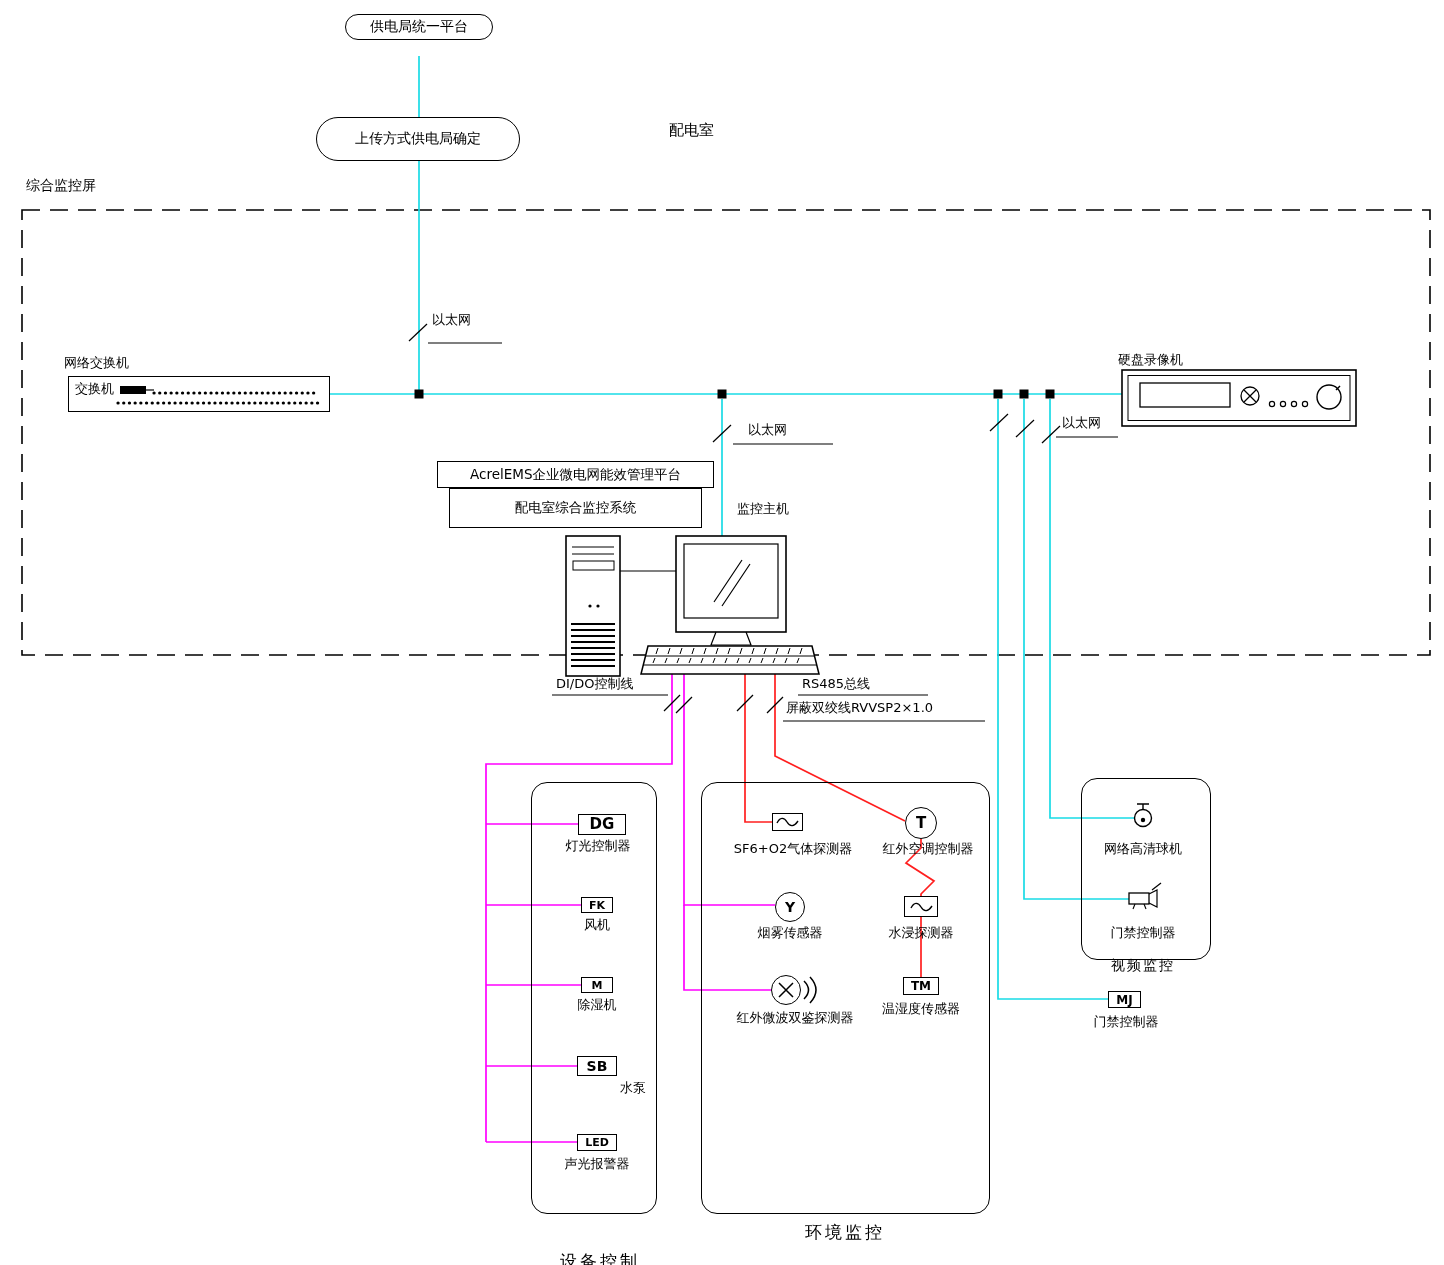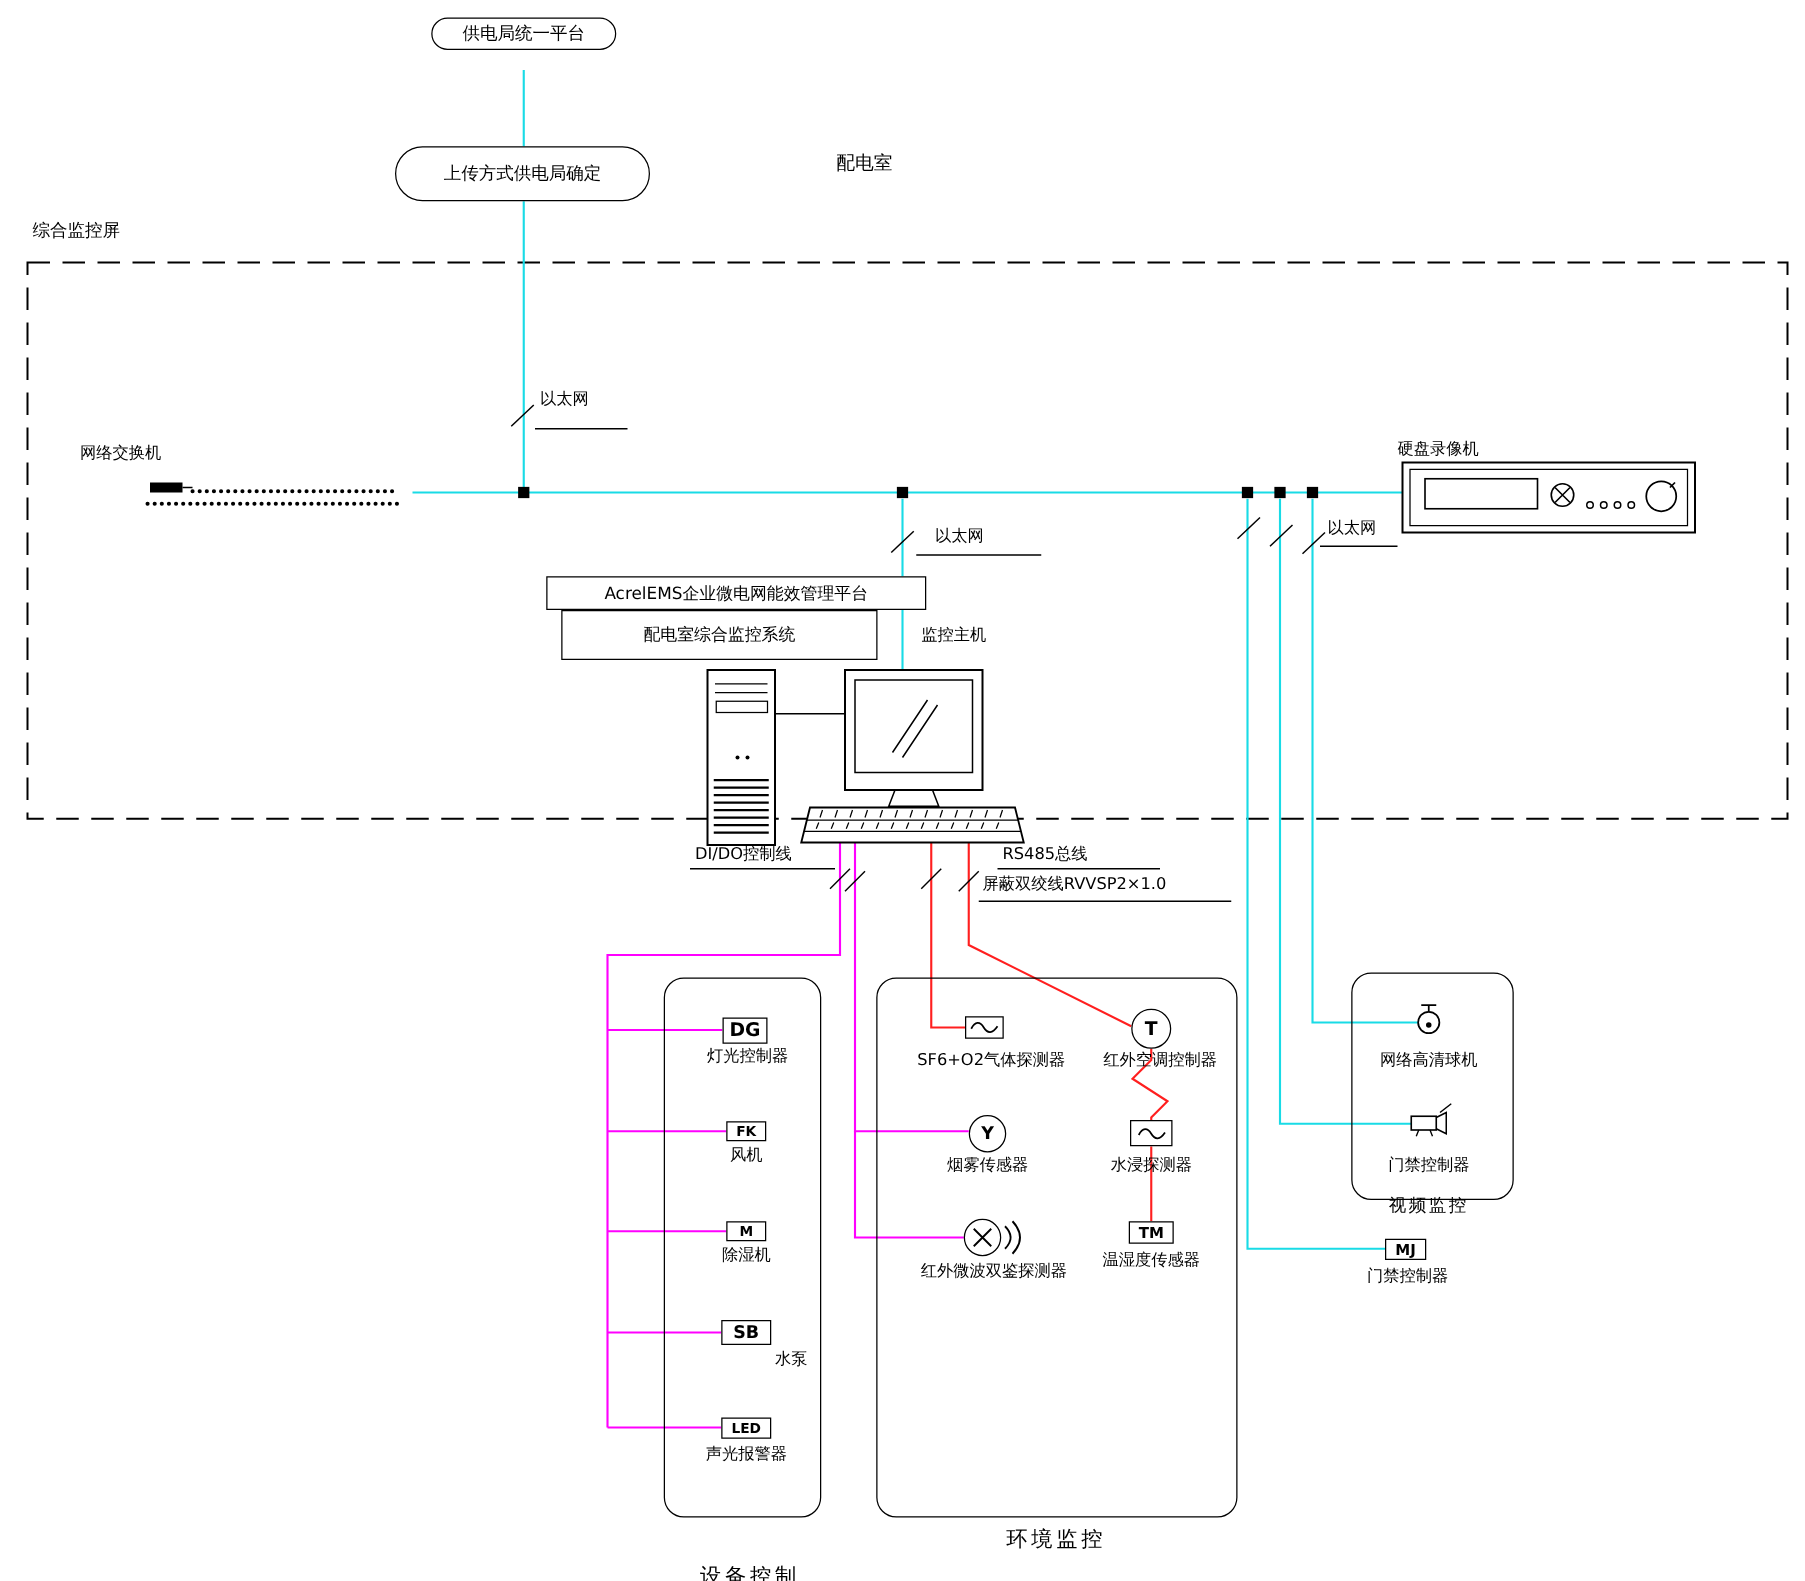--- a/index.html
+++ b/index.html
@@ -172,42 +172,45 @@
     <span>供电局统一平台</span>
   </div>
   <div class="stadium" style="left:316px; top:117px; width:204px; height:44px;">
     <span>上传方式供电局确定</span>
   </div>
 
   <div class="lbl" style="left:669px; top:122px; font-size:15px;">配电室</div>
   <div class="lbl" style="left:26px; top:177px; font-size:14px;">综合监控屏</div>
 
   <div class="lbl" style="left:64px; top:356px;">网络交换机</div>
+  <div class="bx" style="left:68px; top:376px; width:262px; height:36px; justify-content:flex-start; background:transparent;">
+    <span style="position:absolute; left:6px; top:3px; font-size:13px;">交换机</span>
+  </div>
 
   <div class="lbl" style="left:1118px; top:353px;">硬盘录像机</div>
 
   <div class="lbl" style="left:432px; top:313px;">以太网</div>
   <div class="lbl" style="left:748px; top:423px;">以太网</div>
   <div class="lbl" style="left:1062px; top:416px;">以太网</div>
 
-  <div class="bx" style="left:437px; top:461px; width:304px; height:27px; font-size:13.5px;">
+  <div class="bx" style="left:437px; top:461px; width:277px; height:27px; font-size:13.5px;">
     <span>AcrelEMS企业微电网能效管理平台</span>
   </div>
   <div class="bx" style="left:449px; top:488px; width:253px; height:40px; font-size:13.5px;">
     <span>配电室综合监控系统</span>
   </div>
   <div class="lbl" style="left:737px; top:502px;">监控主机</div>
 
   <div class="lbl" style="left:556px; top:677px;">DI/DO控制线</div>
   <div class="lbl" style="left:802px; top:677px;">RS485总线</div>
   <div class="lbl" style="left:786px; top:701px;">屏蔽双绞线RVVSP2×1.0</div>
 
   <div class="grp" style="left:531px; top:782px; width:126px; height:432px;"></div>
 
-  <div class="ic" style="left:578px; top:814px; width:36px; height:21px; font-size:15px;">
+  <div class="ic" style="left:578px; top:814px; width:48px; height:21px; font-size:15px;">
     <span>DG</span>
   </div>
   <div class="lbl c" style="left:598px; top:839px;">灯光控制器</div>
 
   <div class="ic" style="left:581px; top:897px; width:32px; height:16px; font-size:11px;">
     <span>FK</span>
   </div>
   <div class="lbl c" style="left:597px; top:918px;">风机</div>
 
   <div class="ic" style="left:581px; top:977px; width:32px; height:16px; font-size:11px;">

